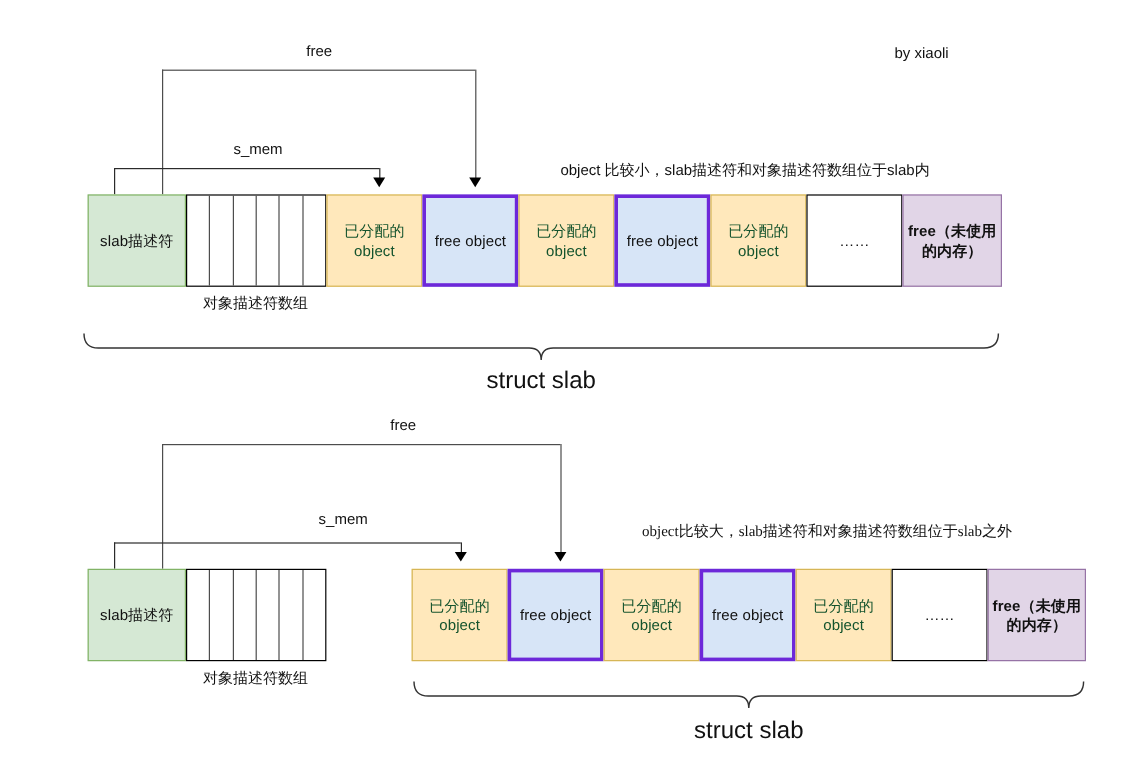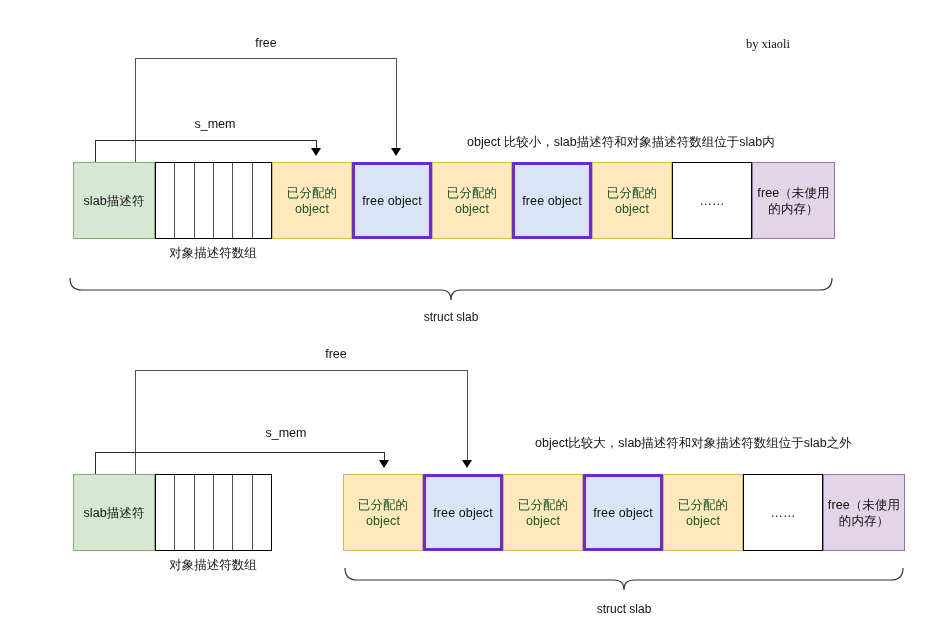--- a/index.html
+++ b/index.html
@@ -23,21 +23,21 @@
     text-align:center;
     font-size:12.5px;
     line-height:16px;
     letter-spacing:.1px;
     white-space:pre-line;
   }
   .blk.green  {background:#d5e8d4;border:1px solid #82b366;color:#111;}
   .blk.orange {background:#ffe8bb;border:1px solid #d6b656;color:#14532d;}
   .blk.blue   {background:#d7e5f7;border:3px solid #6d28d9;color:#111;}
   .blk.white  {background:#ffffff;border:1px solid #000000;color:#111;}
-  .blk.purple {background:#e1d5e7;border:1px solid #9673a6;color:#111;}
+  .blk.purple {background:#e1d5e7;border:1px solid #9673a6;color:#111;font-weight:bold;}
 
   
   .arr{
     position:absolute;
     box-sizing:border-box;
     border:1px solid #000;
     background:#fff;
     display:flex;
   }
   .arr .cell{
@@ -49,21 +49,21 @@
 
   
   .lbl{
     position:absolute;
     font-size:12.5px;
     line-height:15px;
     color:#111;
     white-space:nowrap;
   }
   .lbl.ctr{transform:translateX(-50%);text-align:center;}
-  .lbl.big{font-size:12px;line-height:19px;}
+  .lbl.big{font-size:20px;line-height:19px;}
 
   
   .ln-h{position:absolute;height:0;border-top:1.6px solid #4d4d4d;}
   .ln-v{position:absolute;width:0;border-left:1.6px solid #4d4d4d;}
   .ln-h.thin{border-top-width:1.3px;border-top-color:#2b2b2b;}
   .ln-v.thin{border-left-width:1.3px;border-left-color:#2b2b2b;}
 
   .arrowhead{
     position:absolute;
     width:0;height:0;
@@ -73,21 +73,21 @@
     transform:translateX(-50%);
   }
 
   svg.brace{position:absolute;overflow:visible;}
 </style>
 </head>
 <body>
 
 <div id="stage">
 
-  <div class="lbl ctr" style="left:768px;top:37px;font-family:Liberation Serif, serif;">by xiaoli</div>
+  <div class="lbl ctr" style="left:768px;top:37px;">by xiaoli</div>
 
   <div>
 
     <div class="ln-v" style="left:135px;top:58px;height:104px;"></div>
     <div class="ln-h" style="left:135px;top:58px;width:261px;"></div>
     <div class="ln-v" style="left:396px;top:58px;height:92px;"></div>
     <div class="arrowhead" style="left:396px;top:148px;"></div>
     <div class="lbl ctr" style="left:266px;top:36px;">free</div>
 
     <div class="ln-v thin" style="left:95px;top:140px;height:22px;"></div>
@@ -136,21 +136,21 @@
     <div class="ln-v" style="left:467px;top:370px;height:92px;"></div>
     <div class="arrowhead" style="left:467px;top:460px;"></div>
     <div class="lbl ctr" style="left:336px;top:347px;">free</div>
 
     <div class="ln-v thin" style="left:95px;top:452px;height:22px;"></div>
     <div class="ln-h thin" style="left:95px;top:452px;width:289px;"></div>
     <div class="ln-v thin" style="left:384px;top:452px;height:10px;"></div>
     <div class="arrowhead" style="left:384px;top:460px;"></div>
     <div class="lbl ctr" style="left:286px;top:426px;">s_mem</div>
 
-    <div class="lbl" style="left:535px;top:436px;">object比较大，slab描述符和对象描述符数组位于slab之外</div>
+    <div class="lbl" style="left:535px;top:436px;font-family:Liberation Serif, serif;">object比较大，slab描述符和对象描述符数组位于slab之外</div>
 
     <div class="blk green" style="left:73px;top:474px;width:82px;height:77px;">slab描述符</div>
 
     <div class="arr" style="left:155px;top:474px;width:117px;height:77px;">
       <div class="cell"></div>
       <div class="cell"></div>
       <div class="cell"></div>
       <div class="cell"></div>
       <div class="cell"></div>
       <div class="cell"></div>

